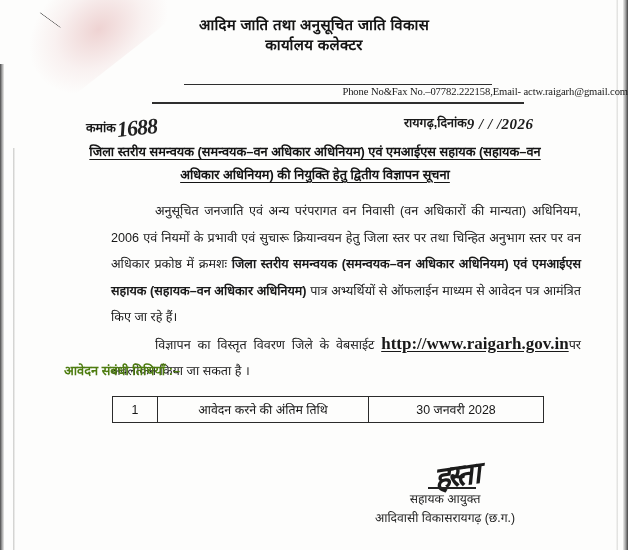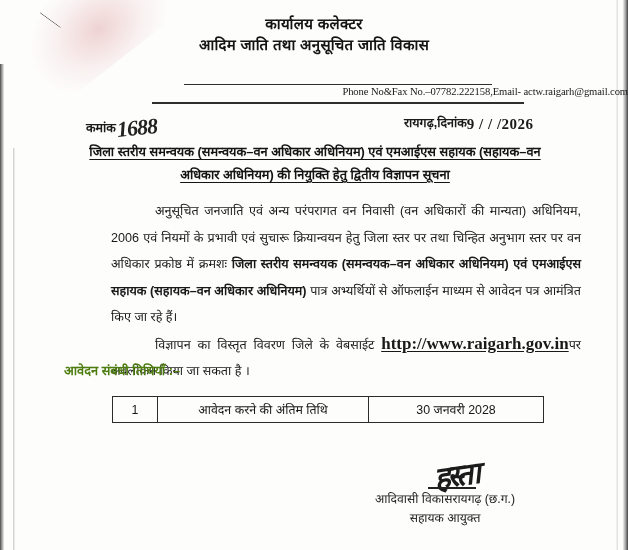--- a/index.html
+++ b/index.html
@@ -130,20 +130,21 @@
     position: absolute;
     left: 404px; top: 114px;
     font-size: 12.5px;
     font-weight: 600;
     color: #1a1a1a;
     white-space: nowrap;
   }
   .date-value {
     font-family: "Liberation Serif", serif;
     font-size: 15px;
+    font-style: italic;
     font-weight: 700;
     letter-spacing: .5px;
     position: relative;
     top: 2px;
   }
 
   
   .title {
     position: absolute;
     left: 84px; top: 140px;
@@ -249,22 +250,22 @@
   <div class="smudge"></div>
   <div class="stray-mark"></div>
   <div class="scan-edge-left"></div>
   <div class="scan-edge-left2"></div>
   <div class="scan-edge-right"></div>
   <div class="scan-edge-right2"></div>
 
   <div class="content">
 
     <div class="org-block">
+      <div class="org-line org-line2">आदिम जाति तथा अनुसूचित जाति विकास</div>
       <div class="org-line org-line1">कार्यालय कलेक्टर</div>
-      <div class="org-line org-line2">आदिम जाति तथा अनुसूचित जाति विकास</div>
     </div>
 
     <div class="rule rule-top"></div>
     <div class="contact">Phone No&amp;Fax No.–07782.222158,Email- actw.raigarh@gmail.com</div>
     <div class="rule rule-bot"></div>
 
     <div class="kramank">
       <span>कमांक</span><span class="kramank-value">1688</span>
     </div>
 
@@ -287,18 +288,18 @@
           <td class="c0">1</td>
           <td class="c1">आवेदन करने की अंतिम तिथि</td>
           <td class="c2">30 जनवरी 2028</td>
         </tr>
       </tbody>
     </table>
 
     <div class="sign-glyph">हस्ता</div>
     <div class="sign-rule"></div>
     <div class="sign-block">
+      <div>सहायक आयुक्त</div>
       <div>आदिवासी विकासरायगढ़ (छ.ग.)</div>
-      <div>सहायक आयुक्त</div>
     </div>
 
   </div>
 </div>
 
 </body></html>

